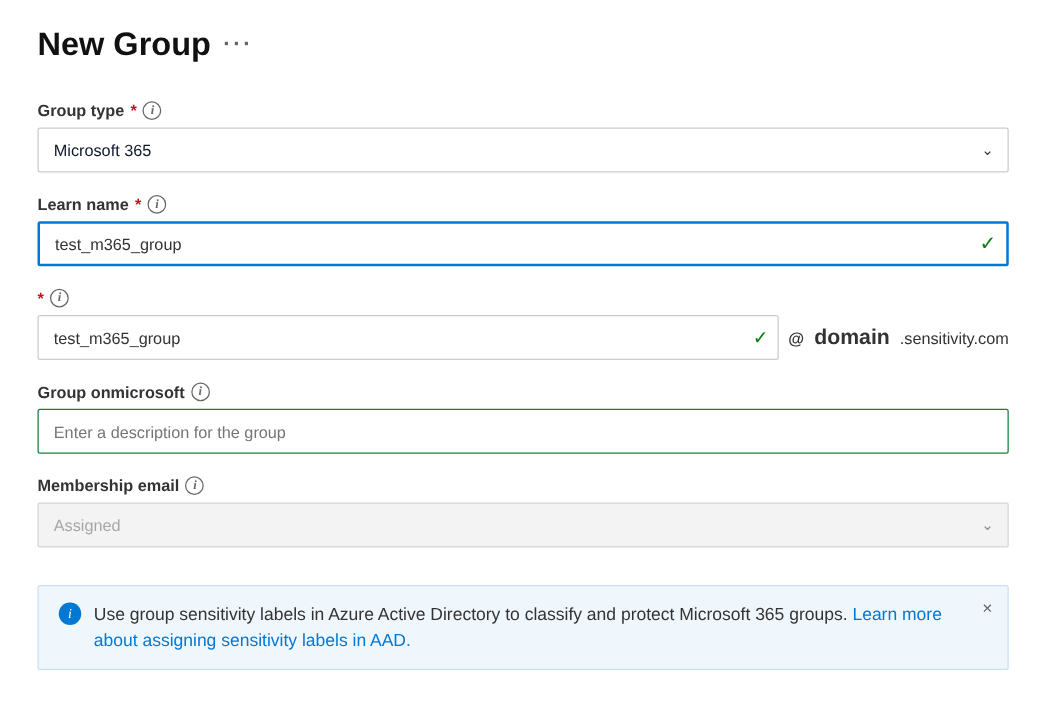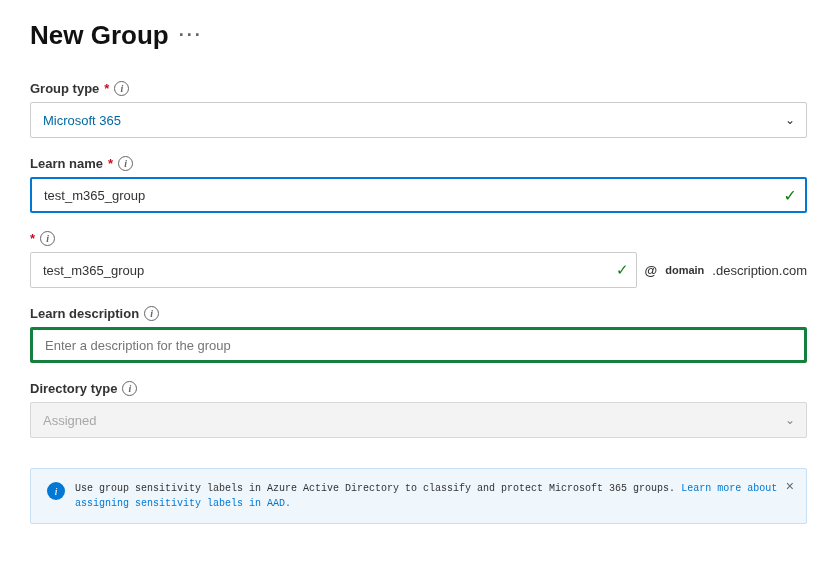--- a/index.html
+++ b/index.html
@@ -59,38 +59,38 @@
     .select-wrapper {
       position: relative;
       width: 100%;
     }
     .select-wrapper select {
       width: 100%;
       border: 1px solid #ccc;
       border-radius: 2px;
       padding: 8px 12px;
       font-size: 13px;
-      color: #0369a1;
+      color: #0f172a;
       background: #fff;
       appearance: none;
       cursor: pointer;
       height: 36px;
     }
     .select-wrapper .chevron {
       position: absolute;
       right: 12px;
       top: 50%;
       transform: translateY(-50%);
       pointer-events: none;
       color: #333;
       font-size: 12px;
     }
     .text-input {
       width: 100%;
-      border: 3px solid #15803d;
+      border: 1px solid #15803d;
       border-radius: 2px;
       padding: 0 12px;
       font-size: 13px;
       color: #333;
       height: 36px;
       outline: none;
     }
     .email-row {
       display: flex;
       align-items: center;
@@ -118,21 +118,21 @@
       color: #107c10;
       font-size: 15px;
     }
     .email-at {
       font-size: 13px;
       color: #333;
       font-weight: 600;
       white-space: nowrap;
     }
     .email-domain {
-      font-size: 11px;
+      font-size: 17px;
       color: #333;
       font-weight: 600;
       white-space: nowrap;
     }
     .email-suffix {
       font-size: 13px;
       color: #333;
       white-space: nowrap;
     }
     .select-disabled {
@@ -163,25 +163,24 @@
       display: flex;
       align-items: center;
       justify-content: center;
       font-size: 11px;
       font-style: italic;
       font-family: Georgia, serif;
       flex-shrink: 0;
       margin-top: 1px;
     }
     .info-banner-text {
-      font-size: 10px;
+      font-size: 14px;
       color: #333;
       line-height: 1.5;
       flex: 1;
-      font-family: Liberation Mono, monospace;
     }
     .info-banner-link {
       color: #0078d4;
       text-decoration: none;
     }
     .info-banner-close {
       position: absolute;
       right: 12px;
       top: 10px;
       cursor: pointer;
@@ -255,35 +254,35 @@
     <span class="required-star">*</span>
     <span class="info-icon">i</span>
   </div>
   <div class="email-row">
     <div class="email-input-wrapper">
       <input type="text" value="test_m365_group" style="">
       <span class="email-check">✓</span>
     </div>
     <span class="email-at">@</span>
     <span class="email-domain">domain</span>
-    <span class="email-suffix">.description.com</span>
-  </div>
-</div>
-
-<div class="form-section">
-  <div class="field-label">
-    <span>Learn description</span>
+    <span class="email-suffix">.sensitivity.com</span>
+  </div>
+</div>
+
+<div class="form-section">
+  <div class="field-label">
+    <span>Group onmicrosoft</span>
     <span class="info-icon">i</span>
   </div>
   <input type="text" class="text-input" placeholder="Enter a description for the group" style="">
 </div>
 
 <div class="form-section">
   <div class="field-label">
-    <span>Directory type</span>
+    <span>Membership email</span>
     <span class="info-icon">i</span>
   </div>
   <div class="select-wrapper select-disabled">
     <select disabled="" style="background:#f3f3f3; color:#888;">
       <option>Assigned</option>
     </select>
     <span class="chevron" style="color:#888;">⌄</span>
   </div>
 </div>
 

